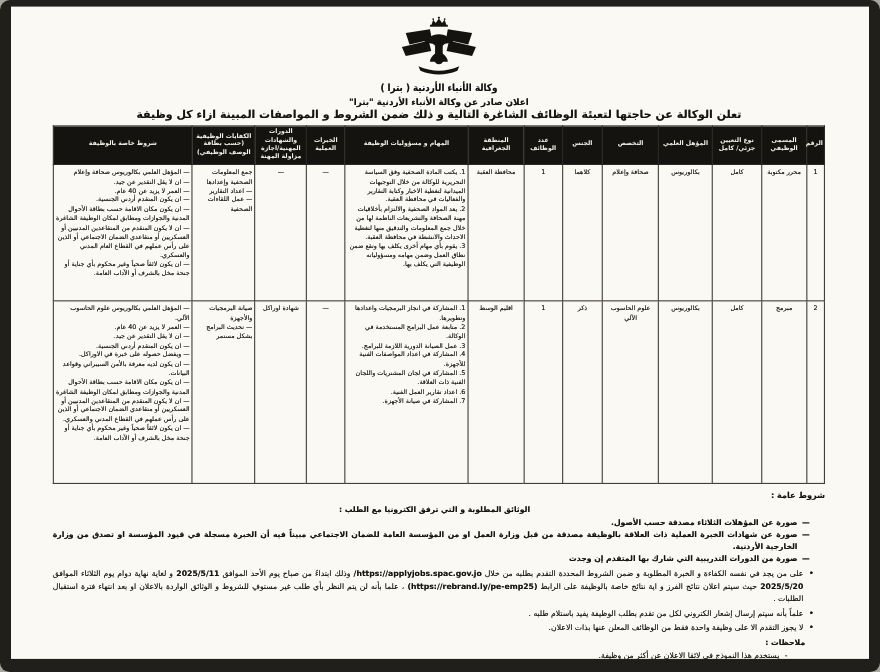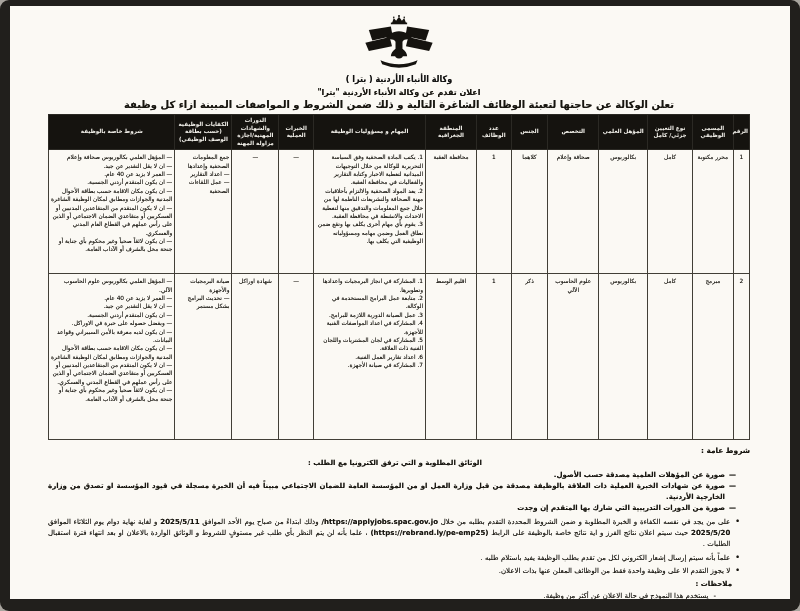--- a/index.html
+++ b/index.html
@@ -74,21 +74,21 @@
           <path d="M122 26 L84 20 L81 36 L116 44 Z"></path>
           <path d="M128 48 L86 38 L82 54 L122 62 Z"></path>
           <path d="M70 28 C59 28 49 35 45 44 C53 41 61 41 64 46 L64 58 C59 62 56 66 56 71 L84 71 C84 66 81 62 76 58 L76 46 C79 41 87 41 95 44 C91 35 81 28 70 28 Z"></path>
           <circle cx="70" cy="68" r="7"></circle>
           <path d="M38 78 Q70 92 102 78 L99 85 Q70 97 41 85 Z"></path>
         </g>
       </svg>
     </div>
 
     <div class="callig">وكالة الأنباء الأردنية ( بترا )</div>
-    <div class="t1">اعلان تقدم عن وكالة الأنباء الأردنية "بترا"</div>
+    <div class="t1">اعلان صادر عن وكالة الأنباء الأردنية "بترا"</div>
     <div class="t2">تعلن الوكالة عن حاجتها لتعبئة الوظائف الشاغرة التالية و ذلك ضمن الشروط و المواصفات المبينة ازاء كل وظيفة</div>
 
     <table class="jobs">
       <colgroup>
         <col style="width:16px">
           <col style="width:40px">
           <col style="width:44px">
           <col style="width:48px">
         <col style="width:50px">
           <col style="width:36px">
@@ -175,21 +175,21 @@
         </tr>
       </tbody>
     </table>
 
     <div class="gen">
       <div class="gen-title">شروط عامة :</div>
       <div class="docs-title">الوثائق المطلوبة و التي ترفق الكترونيا مع الطلب :</div>
 
       <div class="ditem">
         <span class="mk">—</span>
-        <span>صورة عن المؤهلات العلمية مصدقة حسب الأصول.</span>
+        <span>صورة عن المؤهلات الثلاثاء مصدقة حسب الأصول.</span>
       </div>
       <div class="ditem">
         <span class="mk">—</span>
         <span>صورة عن شهادات الخبرة العملية ذات العلاقة بالوظيفة مصدقة من قبل وزارة العمل او من المؤسسة العامة للضمان الاجتماعي مبيناً فيه أن الخبرة مسجلة في قيود المؤسسة او تصدق من وزارة الخارجية الأردنية.</span>
       </div>
       <div class="ditem">
         <span class="mk">—</span>
         <span>صورة من الدورات التدريبية التي شارك بها المتقدم إن وجدت</span>
       </div>
 
@@ -205,19 +205,19 @@
         <span class="btext">علماً بأنه سيتم إرسال إشعار الكتروني لكل من تقدم بطلب الوظيفة يفيد باستلام طلبه .</span>
       </div>
       <div class="bullet">
         <span class="mk">•</span>
         <span class="btext">لا يجوز التقدم الا على وظيفة واحدة فقط من الوظائف المعلن عنها بذات الاعلان.</span>
       </div>
 
       <div class="notes-title">ملاحظات :</div>
       <div class="note">
         <span class="mk">-</span>
-        <span>يستخدم هذا النموذج في حالة الاعلان عن أكثر من وظيفة.</span>
+        <span>يستخدم هذا النموذج في لائقا الاعلان عن أكثر من وظيفة.</span>
       </div>
 
     </div>
 
   </div>
 </div>
 
 </body></html>

